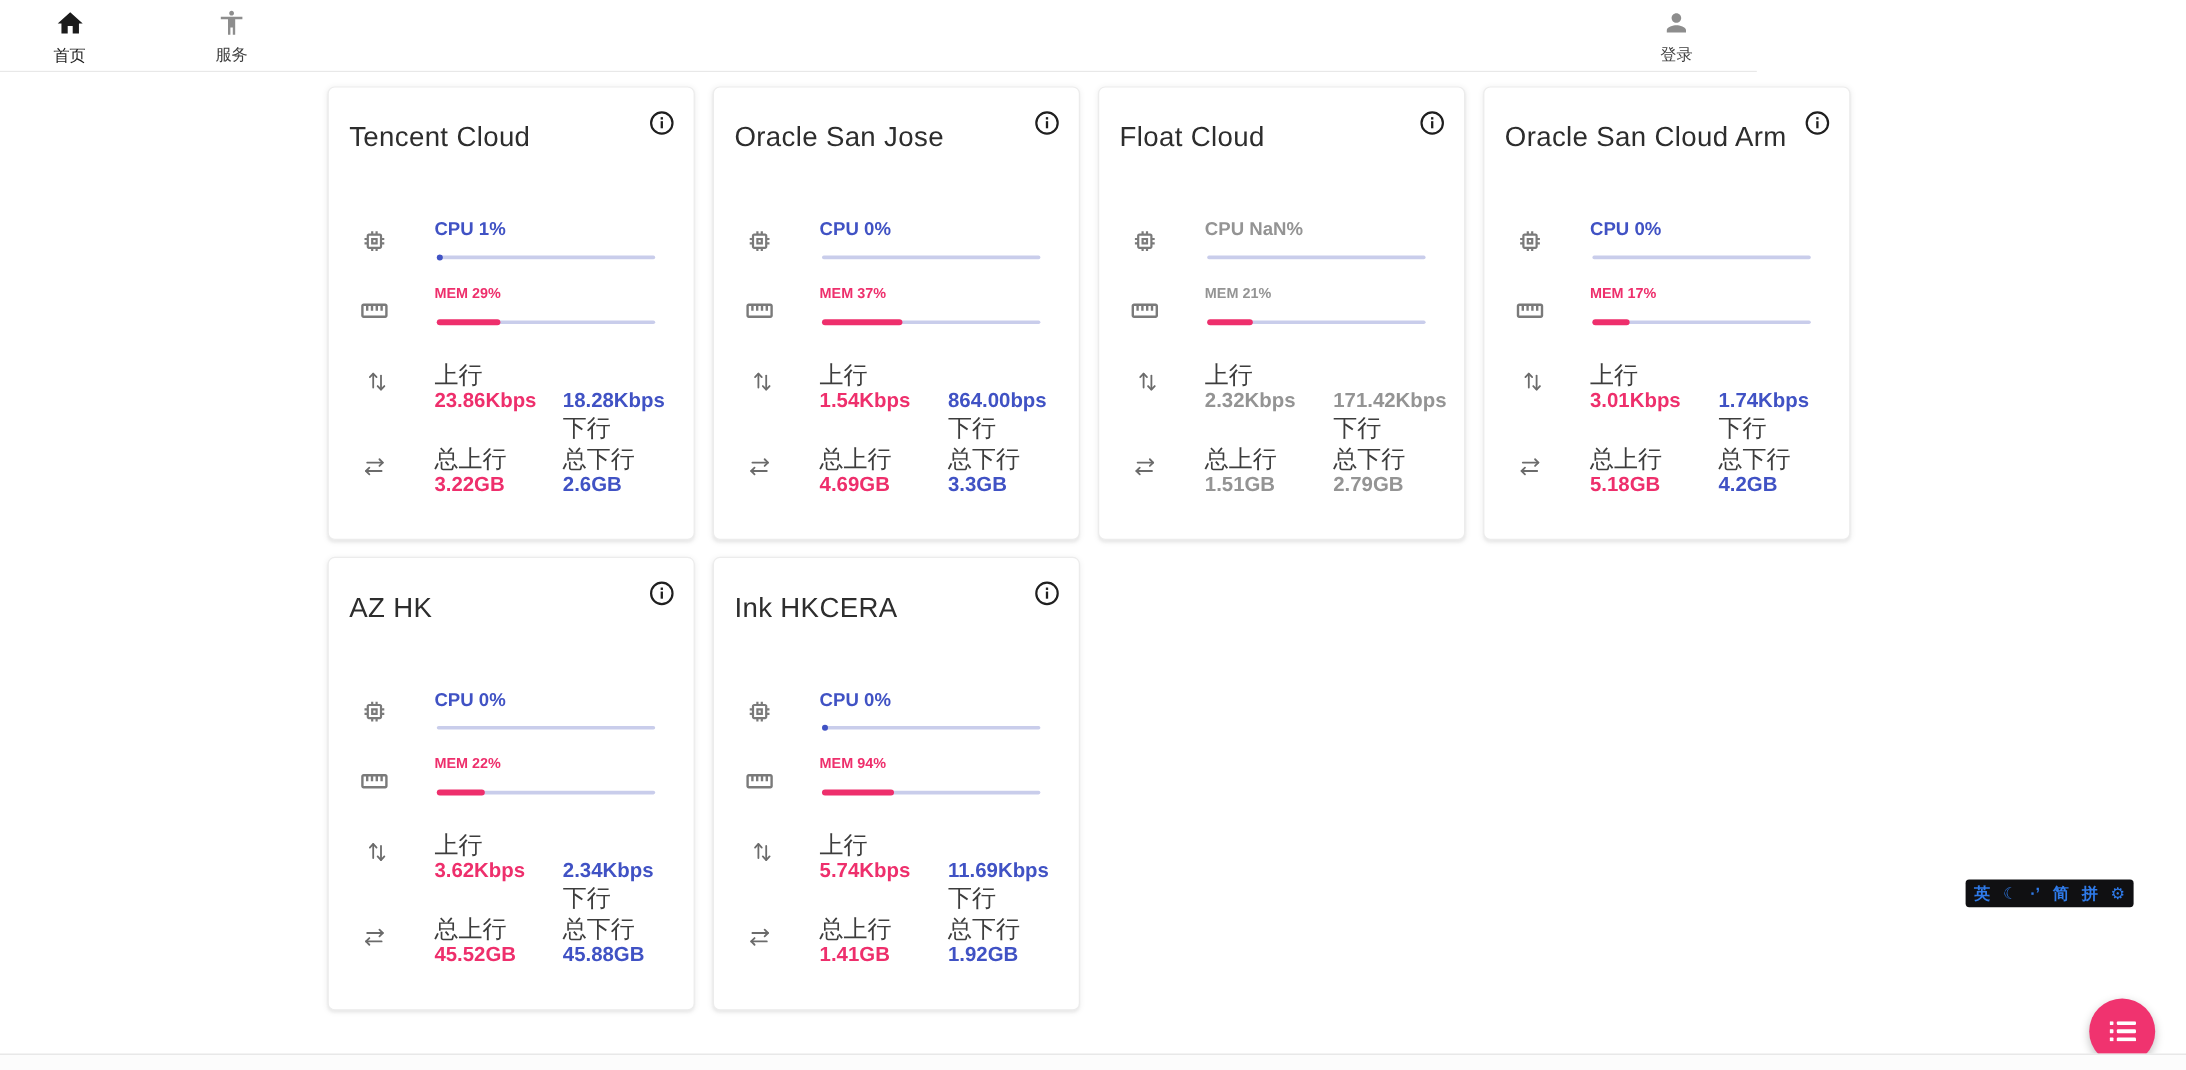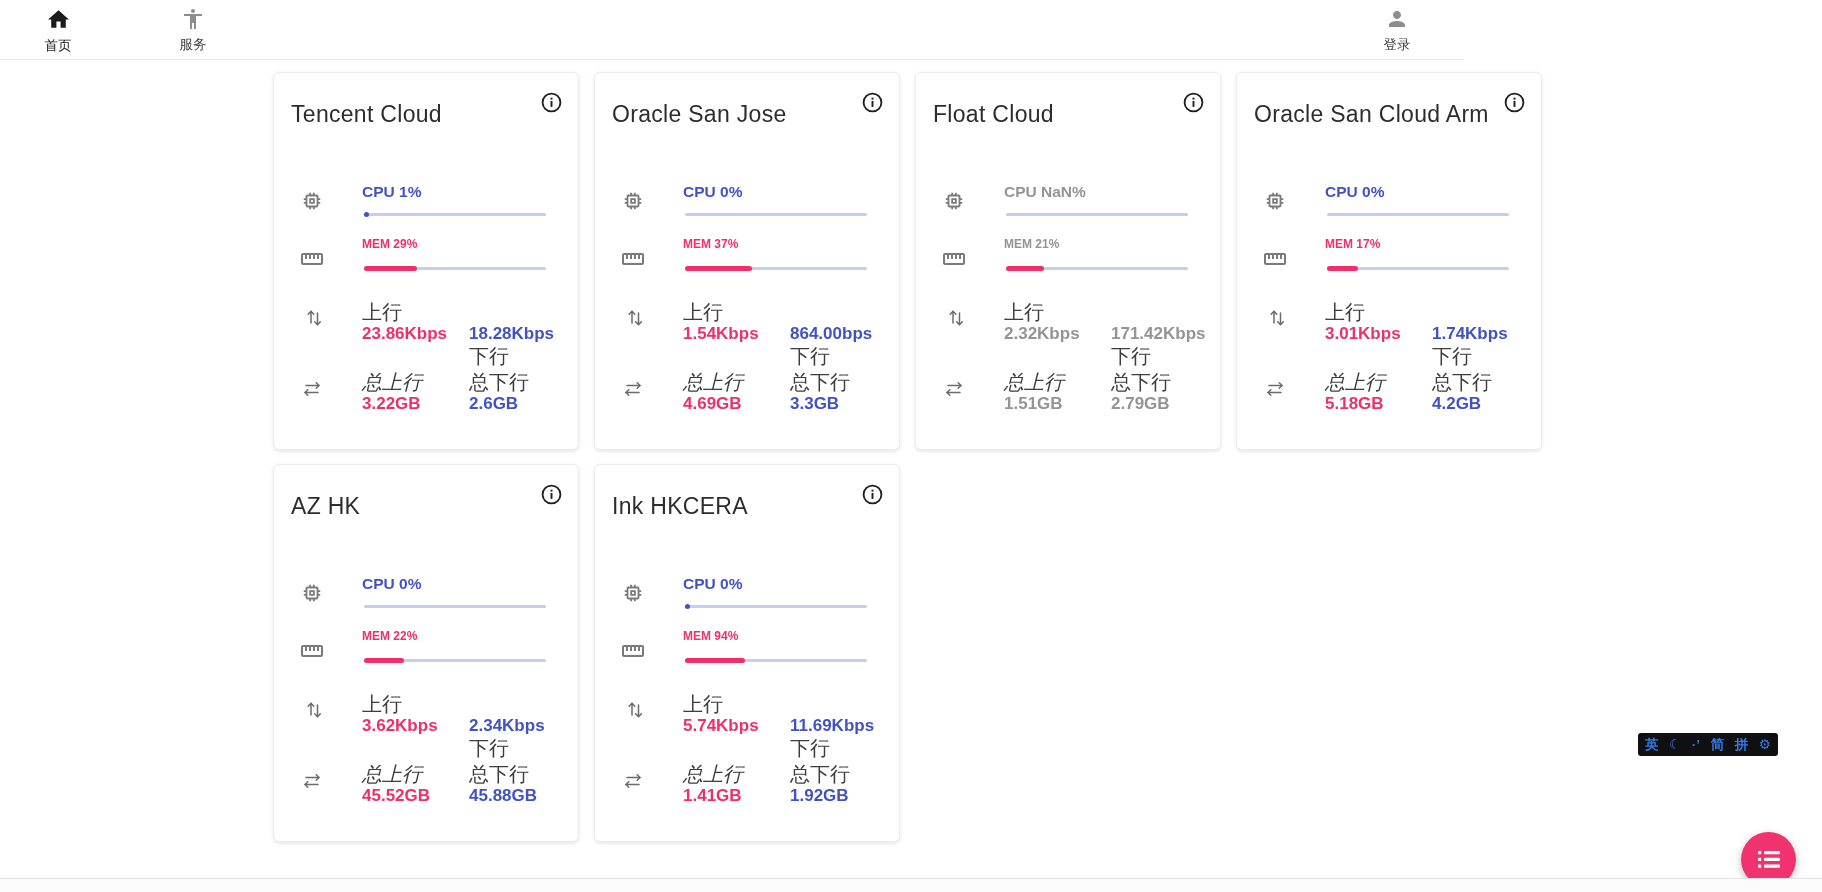--- a/index.html
+++ b/index.html
@@ -46,21 +46,21 @@
   .mem-fill { background:var(--mem-pink); }
 
   .lbl { position:absolute; font-size:20px; color:#3d3d3d; white-space:nowrap; }
   .value { position:absolute; font-size:17px; font-weight:bold; white-space:nowrap; }
   .value.pink { color:var(--mem-pink); }
   .value.blue { color:var(--cpu-blue); }
   .l1 { left:88px;  top:226px; }
   .l2 { left:195px; top:226px;margin-top:44px; }
   .v1 { left:88px;  top:251px; }
   .v2 { left:195px; top:251px; }
-  .l3 { left:88px;  top:296px;font-style:italic; }
+  .l3 { left:88px;  top:296px; }
   .l4 { left:195px; top:296px; }
   .v3 { left:88px;  top:321px; }
   .v4 { left:195px; top:321px;text-align:right; }
 
   .card.offline .cpu-label, .card.offline .mem-label,
   .card.offline .value.pink, .card.offline .value.blue { color:var(--offline-gray); }
 
   
   .ime-bar { position:absolute; left:1638px; top:733px; width:140px; height:23px;
     background:#101012; border-radius:3px; display:flex; align-items:center;

